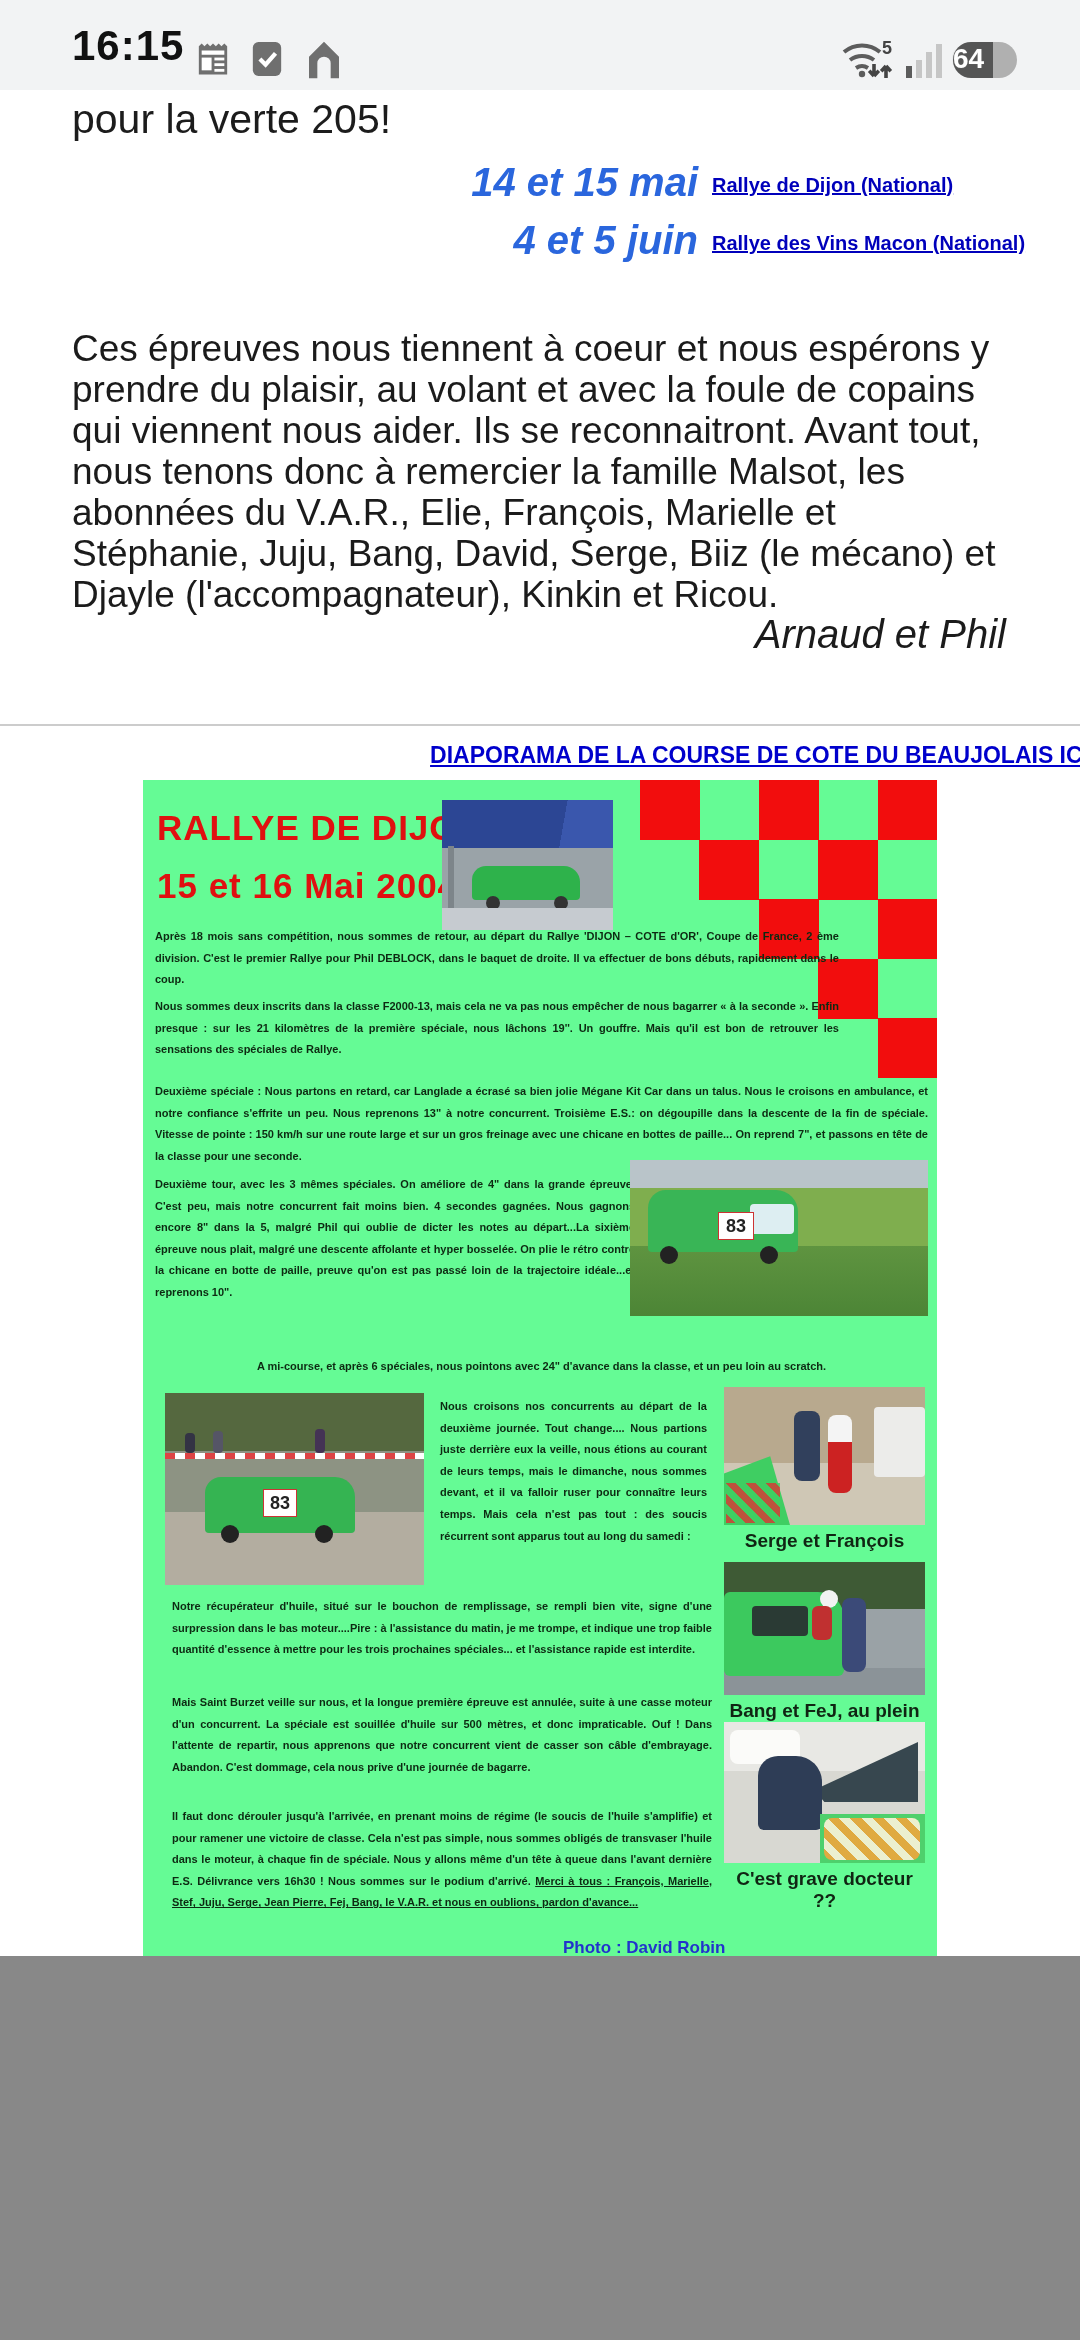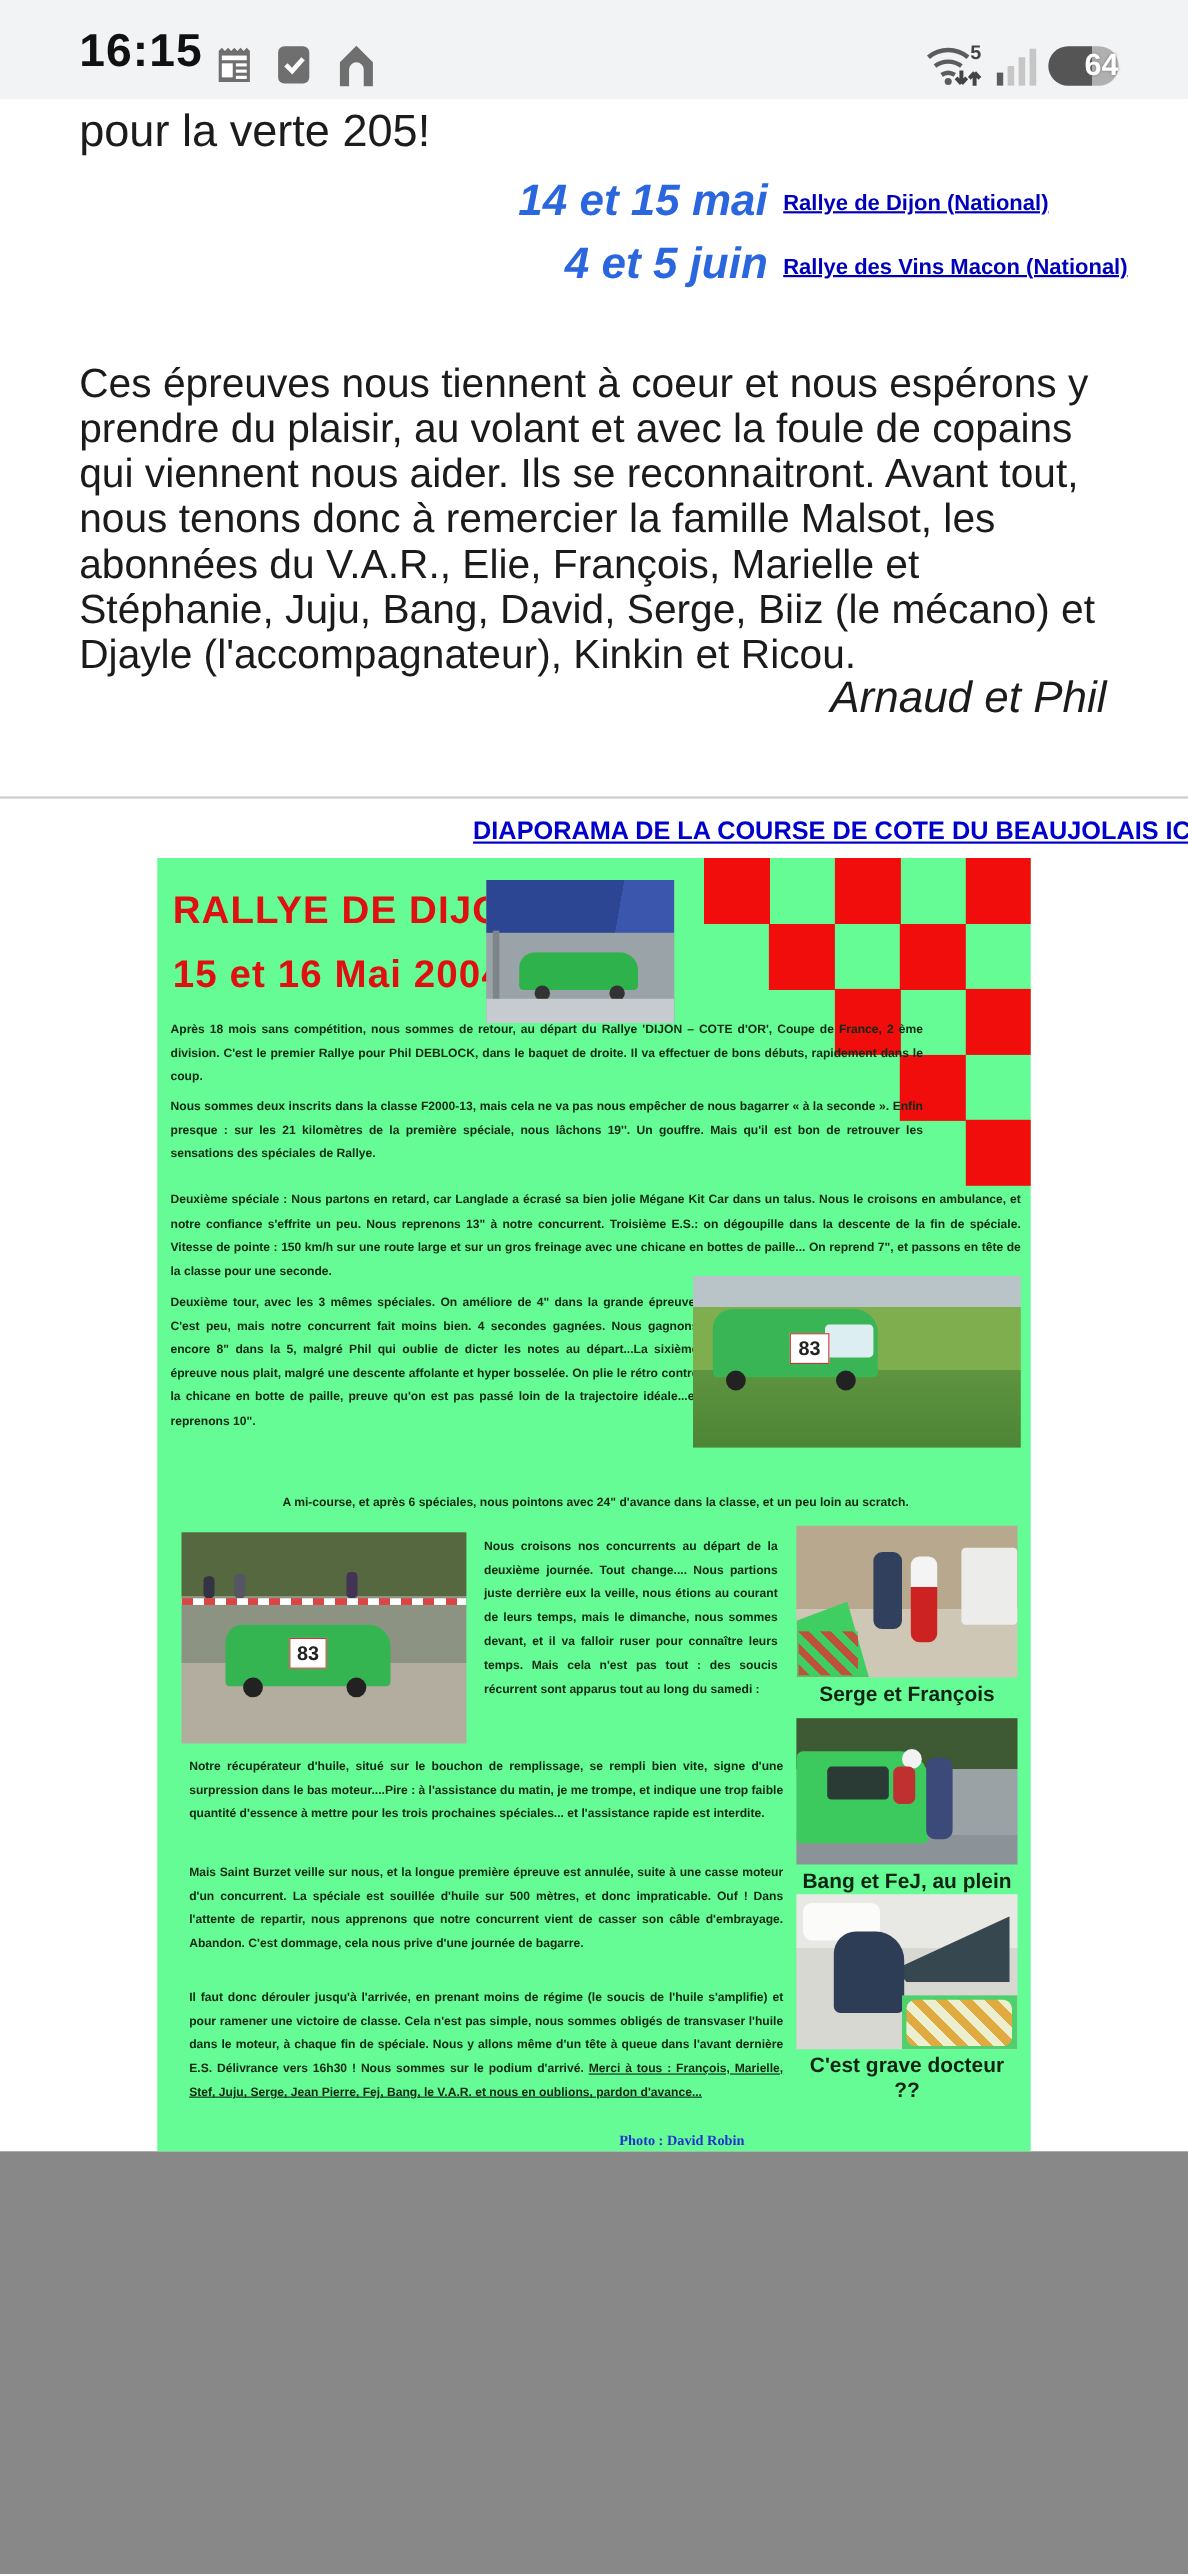--- a/index.html
+++ b/index.html
@@ -5,21 +5,21 @@
   html,body{margin:0;padding:0;background:#888;}
   #screen{position:relative;width:1080px;height:1956px;background:#ffffff;overflow:hidden;
           font-family:"Liberation Sans",sans-serif;}
   
   #status-bar{position:absolute;left:0;top:0;width:1080px;height:90px;background:#f2f3f4;}
   #status-time{position:absolute;left:72px;top:22px;font-size:42px;font-weight:bold;color:#111;letter-spacing:1px;}
   .sicon{position:absolute;top:40px;}
   
   #battery{position:absolute;left:953px;top:42px;width:64px;height:36px;border-radius:18px;
            background:linear-gradient(to right,#555 0 62%,#b0b0b0 62%);}
-  #battery span{position:absolute;left:0;top:1px;width:100%;text-align:right;font-size:28px;font-weight:bold;
+  #battery span{position:absolute;left:0;top:1px;width:100%;text-align:left;font-size:28px;font-weight:bold;
                 color:#fff;text-shadow:0 0 2px #666;}
   
   #top-text{position:absolute;left:72px;top:96px;font-size:41px;color:#1c1c1c;}
   .event-row{position:absolute;left:0;width:1080px;height:56px;}
   .event-date{position:absolute;right:382px;top:0;font-size:40px;font-style:italic;font-weight:bold;
               color:var(--date_blue);white-space:nowrap;}
   .event-link{position:absolute;left:712px;top:14px;font-size:20px;font-weight:bold;color:var(--link_navy);
               text-decoration:underline;white-space:nowrap;cursor:pointer;text-align:center;}
   #intro-para{position:absolute;left:72px;top:328px;width:945px;font-size:37px;line-height:41px;color:#1b1b1b;}
   #signature{position:absolute;right:74px;top:612px;font-size:40px;font-style:italic;color:#1b1b1b;}
@@ -27,21 +27,21 @@
   #diaporama{position:absolute;left:0;top:742px;width:1080px;text-align:right;font-size:23px;font-weight:bold;
              color:var(--diaporama_blue);text-decoration:underline;cursor:pointer;margin-left:32px;}
   
   #article-box{position:absolute;left:143px;top:780px;width:794px;height:1190px;background:var(--page_green);
                color:#0d2a12;}
   .checker{position:absolute;width:60px;height:60px;background:var(--checker_red);}
   #article-title1{position:absolute;left:14px;top:28px;font-size:35px;font-weight:bold;color:var(--title_red);letter-spacing:1px;}
   #article-title2{position:absolute;left:14px;top:86px;font-size:35px;font-weight:bold;color:var(--title_red);letter-spacing:1px;}
   .gpara{position:absolute;font-size:11px;font-weight:bold;line-height:21.6px;text-align:justify;}
   .caption{position:absolute;width:201px;text-align:center;font-size:19px;font-weight:bold;color:#102513;}
-  #photo-credit{position:absolute;left:420px;top:1158px;font-size:13px;font-weight:bold;color:var(--credit_blue);font-family:Liberation Serif, serif;}
+  #photo-credit{position:absolute;left:420px;top:1158px;font-size:17px;font-weight:bold;color:var(--credit_blue);}
   .u{text-decoration:underline;}
   
   .photo{position:absolute;overflow:hidden;}
   .shape{position:absolute;}
   .plate{position:absolute;background:#fff;border:1px solid #cc3333;color:#222;font-weight:bold;text-align:center;}
   #photo-start{background:#9aa3a8;}
   #photo-pass{background:linear-gradient(#b9c4c9 0 18%,#7fae4e 18% 55%,#5f9440 55%,#4c8536);}
   #photo-crowd{background:linear-gradient(#55683f 0 30%,#8d9383 30% 62%,#b3ada0 62%);}
   #photo-serge{background:linear-gradient(#b8a98e 0 55%,#cfc7b5 55%);}
   #photo-plein{background:linear-gradient(#3e5a35 0 35%,#9aa2a6 35% 80%,#8b9398 80%);}

